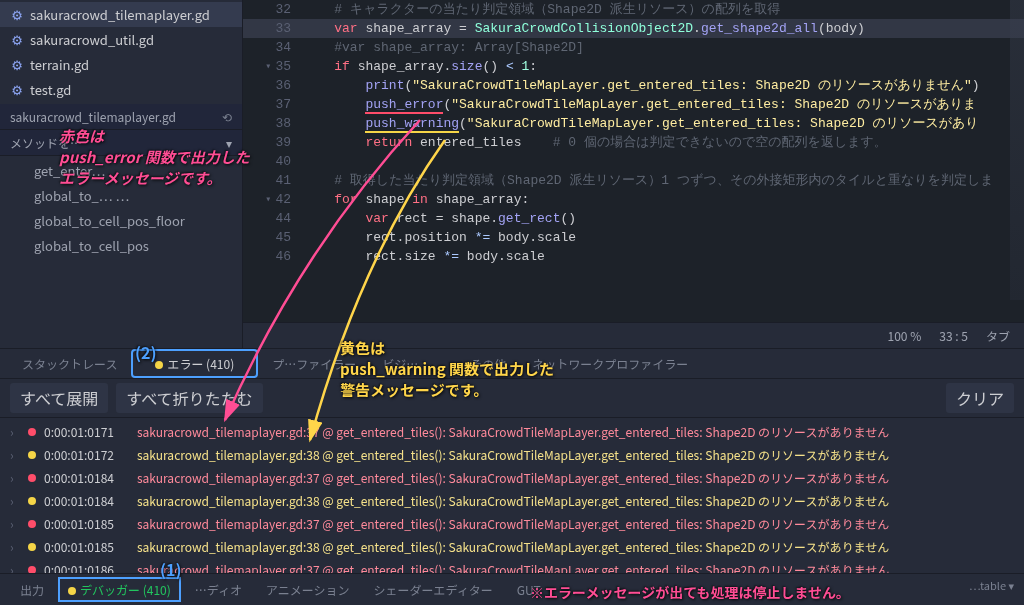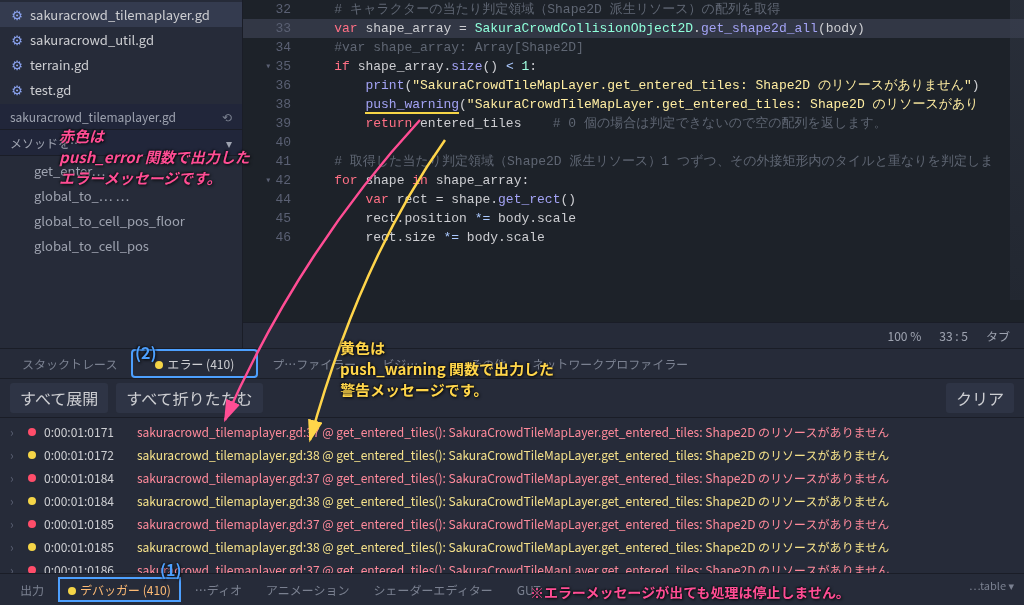--- a/index.html
+++ b/index.html
@@ -45,21 +45,21 @@
 .error-row { display: flex; align-items: center; padding: 3px 10px; gap: 8px; font-size: 12px; }
 .error-expand { color: #5a6073; width: 10px; }
 .error-bullet { width: 8px; height: 8px; border-radius: 50%; }
 .error-bullet.red { background: #ff4d6a; }
 .error-bullet.yellow { background: #f5d547; }
 .error-time { color: #cdced2; width: 85px; }
 .error-msg { color: #ff8a9b; flex: 1; white-space: nowrap; overflow: hidden; }
 .error-msg.warn { color: #f5e18a; }
 .output-tabs { display: flex; padding: 3px 10px; gap: 4px; border-top: 1px solid #1a1d27; font-size: 12px; }
 .out-tab { padding: 4px 10px; color: #7a8090; cursor: pointer; }
-.out-tab.highlighted { border: 2px solid #4da0ff; border-radius: 0; padding: 2px 8px; color: #fdba74; }
+.out-tab.highlighted { border: 2px solid #4da0ff; border-radius: 0; padding: 2px 8px; color: #22c55e; }
 .out-tab .dot { display: inline-block; width: 8px; height: 8px; border-radius: 50%; background: #f5d547; margin-right: 4px; }
 .annotation { position: absolute; color: #ff4d94; font-weight: bold; font-size: 15px; text-shadow: 1px 1px 3px rgba(0,0,0,0.9), -1px -1px 2px rgba(0,0,0,0.6); pointer-events: none; z-index: 100; }
 .annotation.yellow-note { color: #ffd54a; }
 .annotation.label { color: #4da0ff; font-size: 16px; }
 .arrow-svg { position: absolute; pointer-events: none; z-index: 99; }
 .minimap { position: absolute; right: 0; top: 0; width: 14px; height: 300px; background: linear-gradient(180deg, #3a4050 0%, #2a2f3d 100%); opacity: 0.4; }
 .right-status { color: #7a8090; font-size: 11px; }
 </style>
 </head>
 <body>
@@ -115,20 +115,24 @@
             <div class="gutter">34</div>
             <div class="line-content">    <span class="comment">#var shape_array: Array[Shape2D]</span></div>
           </div>
           <div class="code-line">
             <div class="gutter"><span class="fold-arrow">▾</span>35</div>
             <div class="line-content">    <span class="kw">if</span> shape_array.<span class="fn">size</span>() <span class="op">&lt;</span> <span class="num">1</span>:</div>
           </div>
           <div class="code-line">
             <div class="gutter">36</div>
             <div class="line-content">        <span class="fn">print</span>(<span class="str">"SakuraCrowdTileMapLayer.get_entered_tiles: Shape2D のリソースがありません"</span>)</div>
+          </div>
+          <div class="code-line">
+            <div class="gutter">37</div>
+            <div class="line-content">        <span class="fn underline-red">push_error</span>(<span class="str">"SakuraCrowdTileMapLayer.get_entered_tiles: Shape2D のリソースがありま</span></div>
           </div>
           <div class="code-line">
             <div class="gutter">38</div>
             <div class="line-content">        <span class="fn underline-yellow">push_warning</span>(<span class="str">"SakuraCrowdTileMapLayer.get_entered_tiles: Shape2D のリソースがあり</span></div>
           </div>
           <div class="code-line">
             <div class="gutter">39</div>
             <div class="line-content">        <span class="kw">return</span> entered_tiles    <span class="comment"># 0 個の場合は判定できないので空の配列を返します。</span></div>
           </div>
           <div class="code-line">

